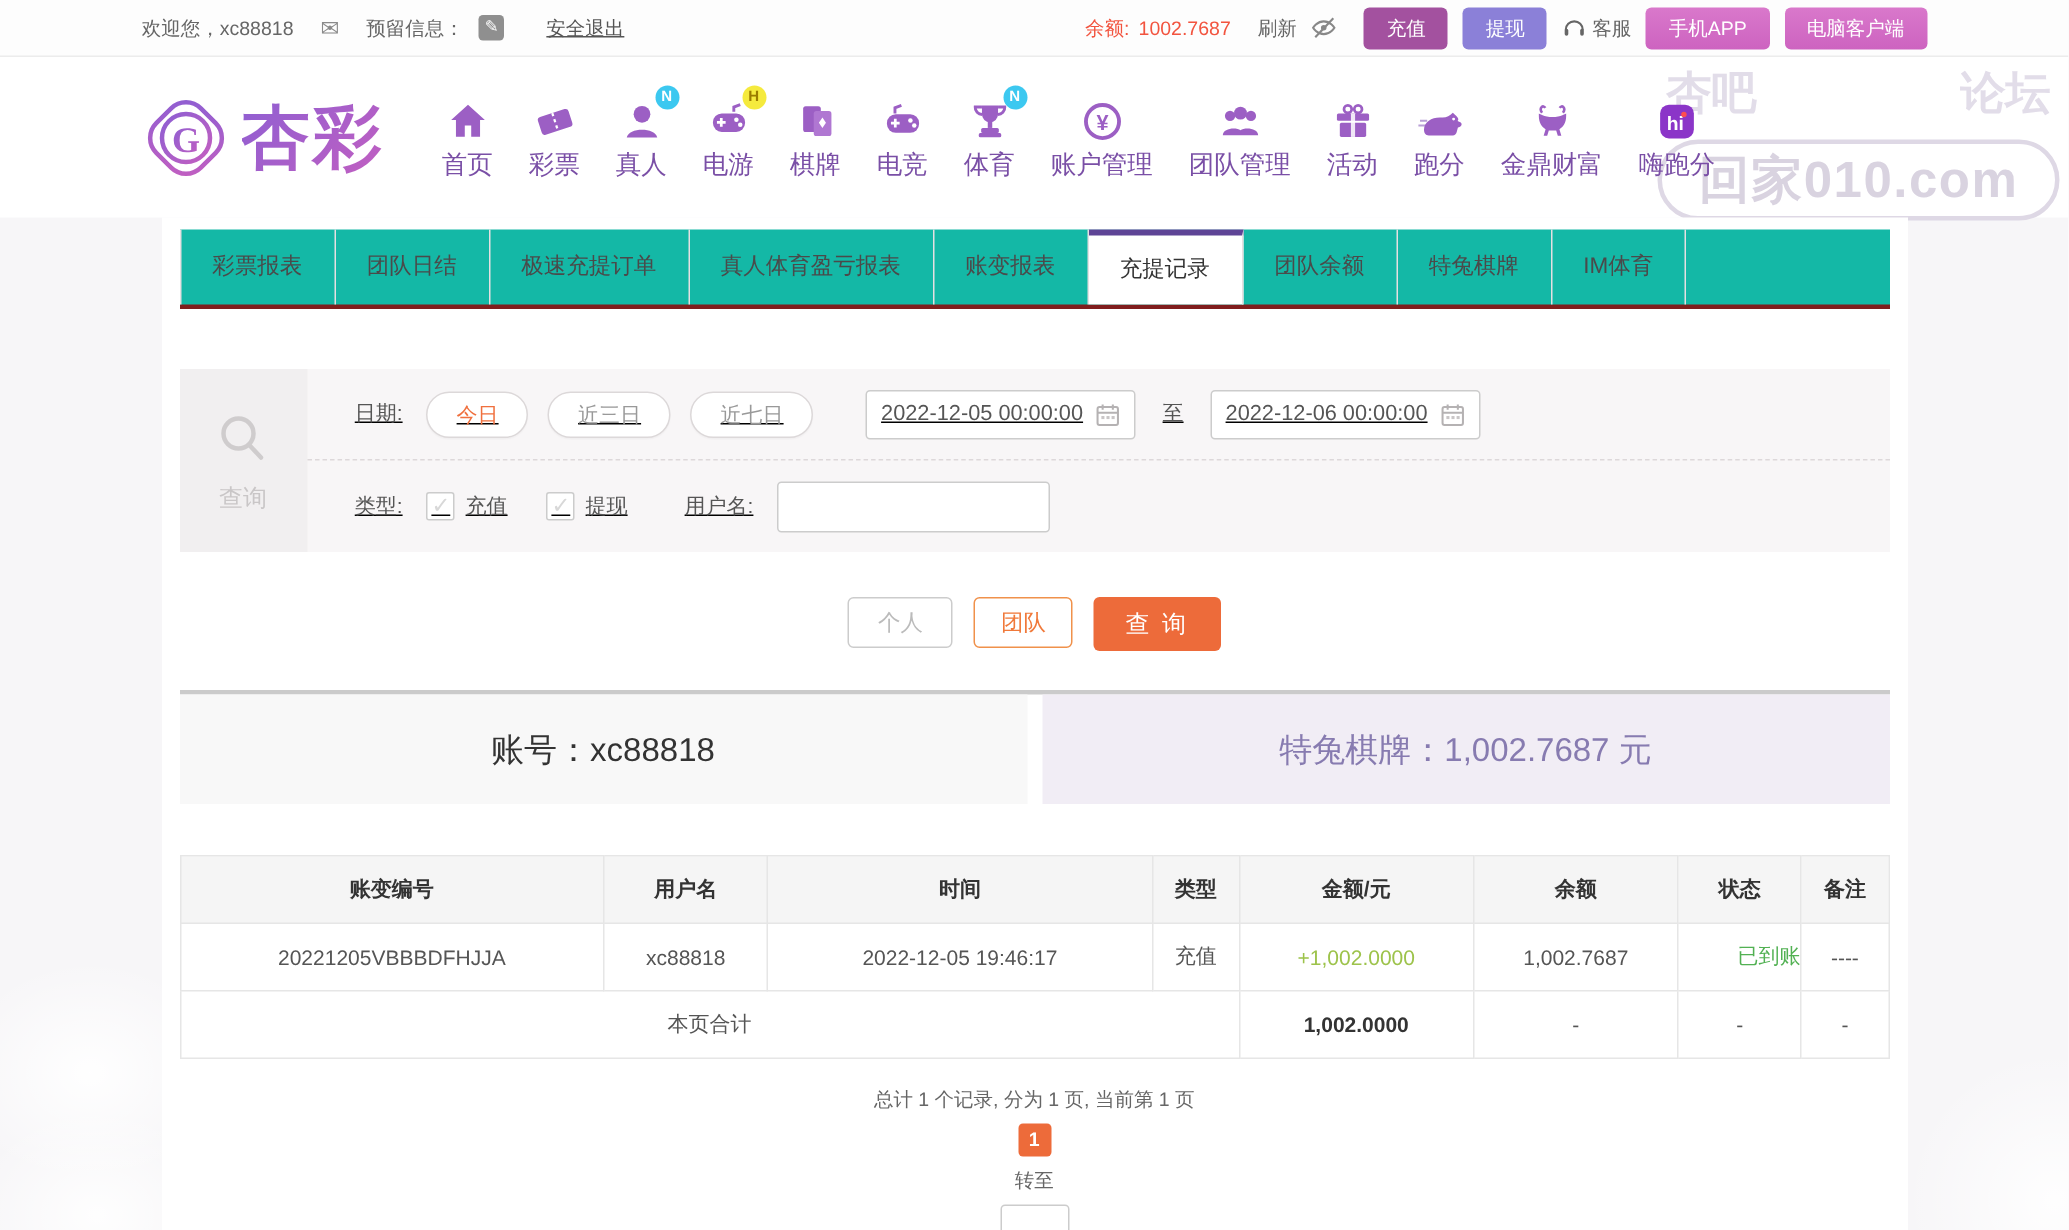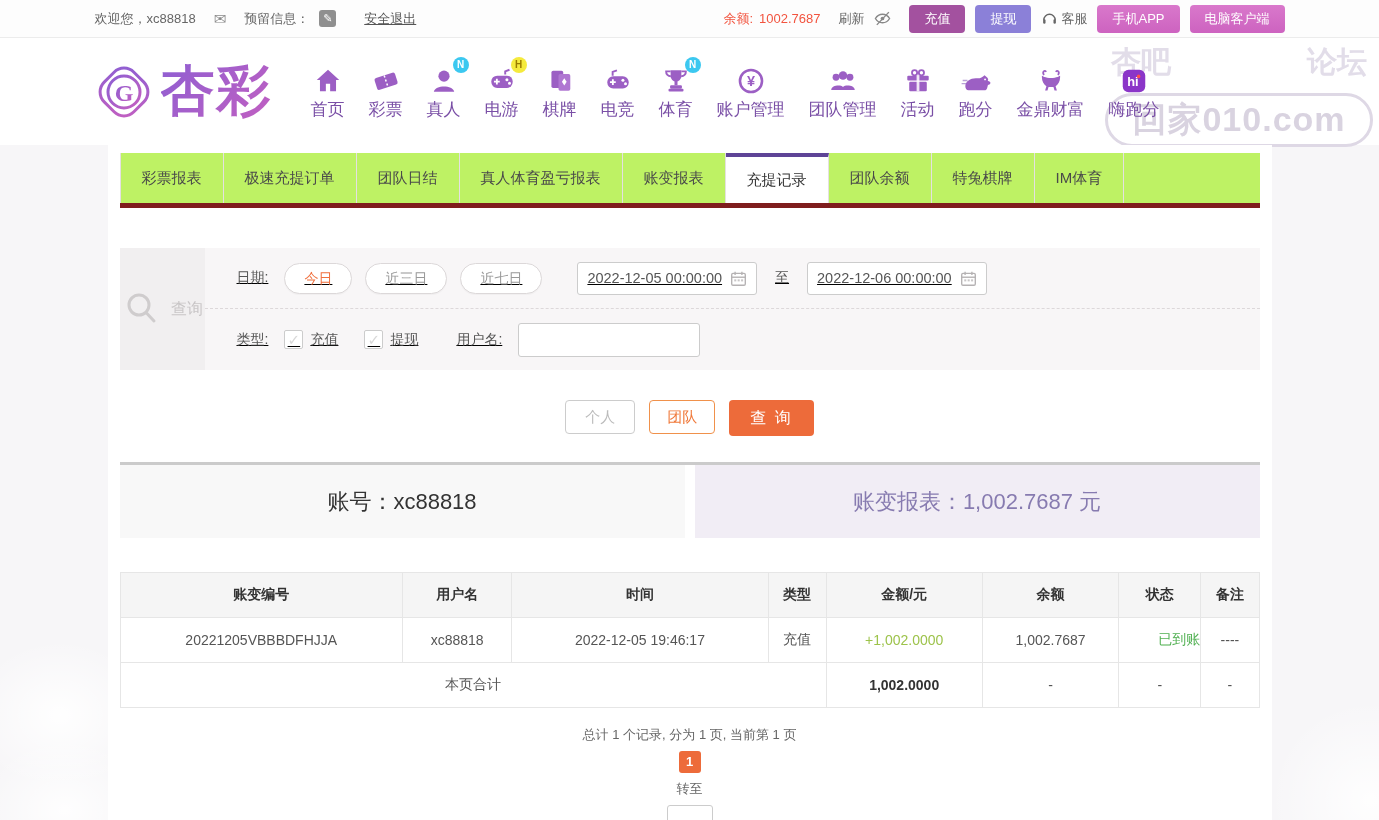--- a/index.html
+++ b/index.html
@@ -25,49 +25,49 @@
   .tb-btn { display:inline-block; color:#fff; font-size:13px; padding:5px 15px; border-radius:4px; cursor:pointer; }
   .btn-deposit { background:#a3519f; }
   .btn-withdraw { background:#8b80d8; }
   .btn-pink { background:linear-gradient(180deg,#d978cb,#cd63c0); }
   .icon16 { width:17px; height:17px; }
 
   
   .header { background:#fff; height:107px; position:relative; }
   .header-inner { width:1190px; margin:0 auto; height:100%; display:flex; align-items:center; position:relative; z-index:1; }
   .logo { display:flex; align-items:center; gap:8px; cursor:pointer; }
-  .logo-text { font-size:54px; font-weight:bold; background:linear-gradient(135deg,#8d5fd3,#c45fc0);
+  .logo-text { font-size:46px; font-weight:bold; background:linear-gradient(135deg,#8d5fd3,#c45fc0);
                -webkit-background-clip:text; background-clip:text; color:transparent; letter-spacing:2px; }
   .nav { display:flex; align-items:flex-end; margin-left:28px; gap:4px; }
   .nav-item { display:flex; flex-direction:column; align-items:center; gap:2px; padding:0 10px; cursor:pointer; position:relative; }
   .nav-icon { position:relative; height:34px; display:flex; align-items:flex-end; }
   .nav-label { color:#7a4fa6; font-size:17px; white-space:nowrap; }
   .nav-badge { position:absolute; top:-5px; right:-10px; width:16px; height:16px; border-radius:50%;
                font-size:10px; line-height:16px; text-align:center; font-weight:bold; }
   .badge-cyan { background:#3cc8f0; color:#fff; }
   .badge-yellow { background:#f5ea3d; color:#9b7c00; }
 
   .watermark { position:absolute; right:6px; top:4px; width:268px; z-index:0; text-align:center; }
   .wm-line1 { display:flex; justify-content:space-between; padding:0 6px; color:#e2dde9; font-size:30px; font-weight:bold; }
   .wm-pill { margin-top:10px; border:3px solid #ded8e5; border-radius:40px; background:rgba(255,255,255,.4);
              color:#d9d3e0; font-size:34px; font-weight:bold; padding:1px 6px; letter-spacing:1px; white-space:nowrap; }
 
   
   .wrapper { width:1164px; margin:0 auto; background:#fff; min-height:678px; padding:8px 12px 40px; position:relative; z-index:1; }
 
   
-  .tabbar { background:#bef264; display:flex; border-bottom:5px solid #7f1d1d; }
+  .tabbar { background:#14b8a6; display:flex; border-bottom:3px solid #7f1d1d; }
   .tab { height:50px; line-height:50px; padding:0 21px; font-size:15px; color:#4a4a4a;
          border-right:1px solid #e5e0e1; cursor:pointer; white-space:nowrap; }
   .tab:first-child { border-left:1px solid #e5e0e1; }
   .tab.active { background:#fff; border-top:4px solid #5e4496; line-height:46px; color:#333; }
 
   
   .search-panel { margin-top:40px; display:flex; background:#f8f6f7; }
-  .search-side { width:85px; background:#f1eff0; display:flex; flex-direction:row; align-items:center; justify-content:center; gap:8px; }
+  .search-side { width:85px; background:#f1eff0; display:flex; flex-direction:column; align-items:center; justify-content:center; gap:8px; }
   .search-side-label { color:#c9c6c7; font-size:16px; }
   .search-body { flex:1; }
   .search-row { display:flex; align-items:center; height:61px; padding-left:32px;text-decoration:underline; }
   .search-row.first { border-bottom:1px dashed #ddd8da; }
   .f-label { color:#555; font-size:14px; margin-right:16px; }
   .pill { background:#fff; border:1px solid #dcd8d9; border-radius:16px; height:31px; line-height:29px;
           padding:0 19px; font-size:14px; color:#999; margin-right:13px; cursor:pointer; box-shadow:0 1px 1px rgba(0,0,0,.03); }
   .pill.selected { color:#f0703e; }
   .datebox { display:inline-flex; align-items:center; gap:8px; background:#fff; border:1px solid #ccc; border-radius:3px;
              height:33px; padding:13px 9px; font-size:14.5px; color:#555; cursor:pointer; margin-left:22px; }
@@ -330,22 +330,22 @@
       </div>
 
     </div>
   </div>
 </div>
 
 <div class="wrapper">
 
   <div class="tabbar">
     <div class="tab">彩票报表</div>
+    <div class="tab">团队日结</div>
     <div class="tab">极速充提订单</div>
-    <div class="tab">团队日结</div>
     <div class="tab">真人体育盈亏报表</div>
     <div class="tab">账变报表</div>
     <div class="tab active">充提记录</div>
     <div class="tab">团队余额</div>
     <div class="tab">特兔棋牌</div>
     <div class="tab">IM体育</div>
   </div>
 
   <div class="search-panel">
     <div class="search-side">
@@ -410,21 +410,21 @@
   </div>
 
   <div class="divider"></div>
 
   <div class="account-bar">
     <div class="acct-cell acct-left">
       <span>账号：</span>
         <span>xc88818</span>
     </div>
     <div class="acct-cell acct-right">
-      <span>账变报表：</span>
+      <span>特兔棋牌：</span>
         <span>1,002.7687 元</span>
     </div>
   </div>
 
   <table class="records">
     <colgroup>
       <col style="width:24.8%">
         <col style="width:9.6%">
         <col style="width:22.5%">
         <col style="width:5.1%">

